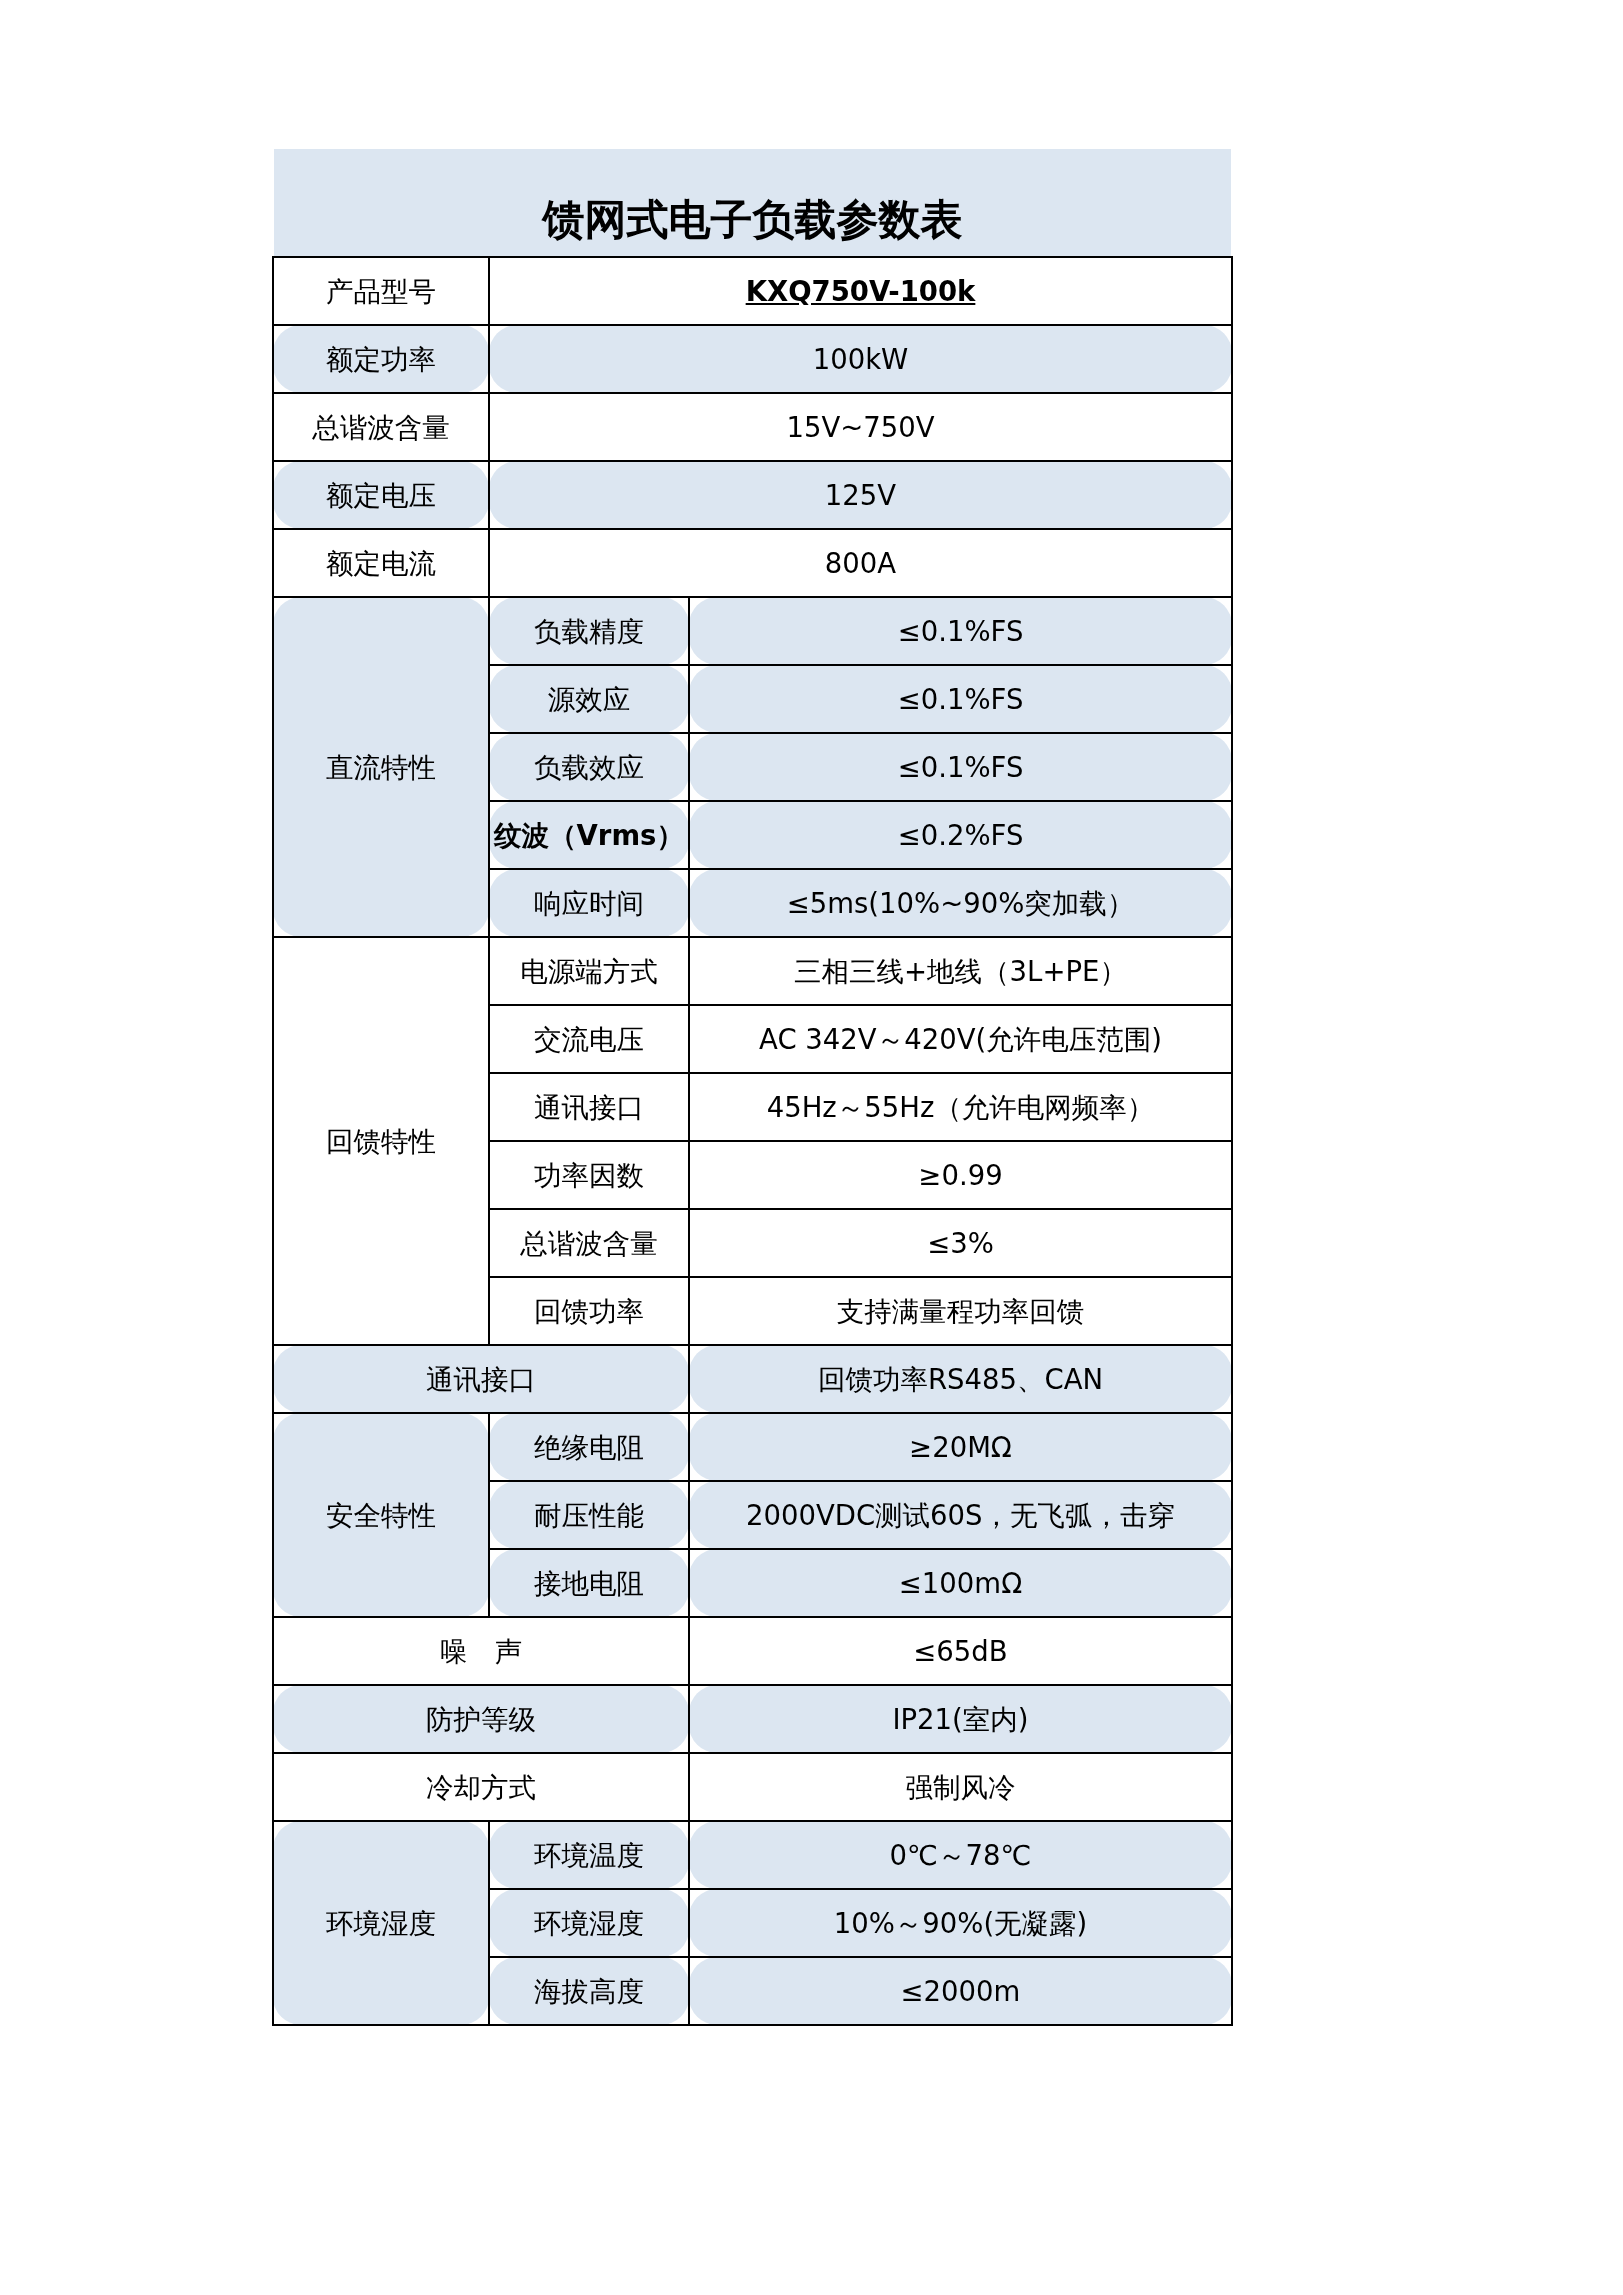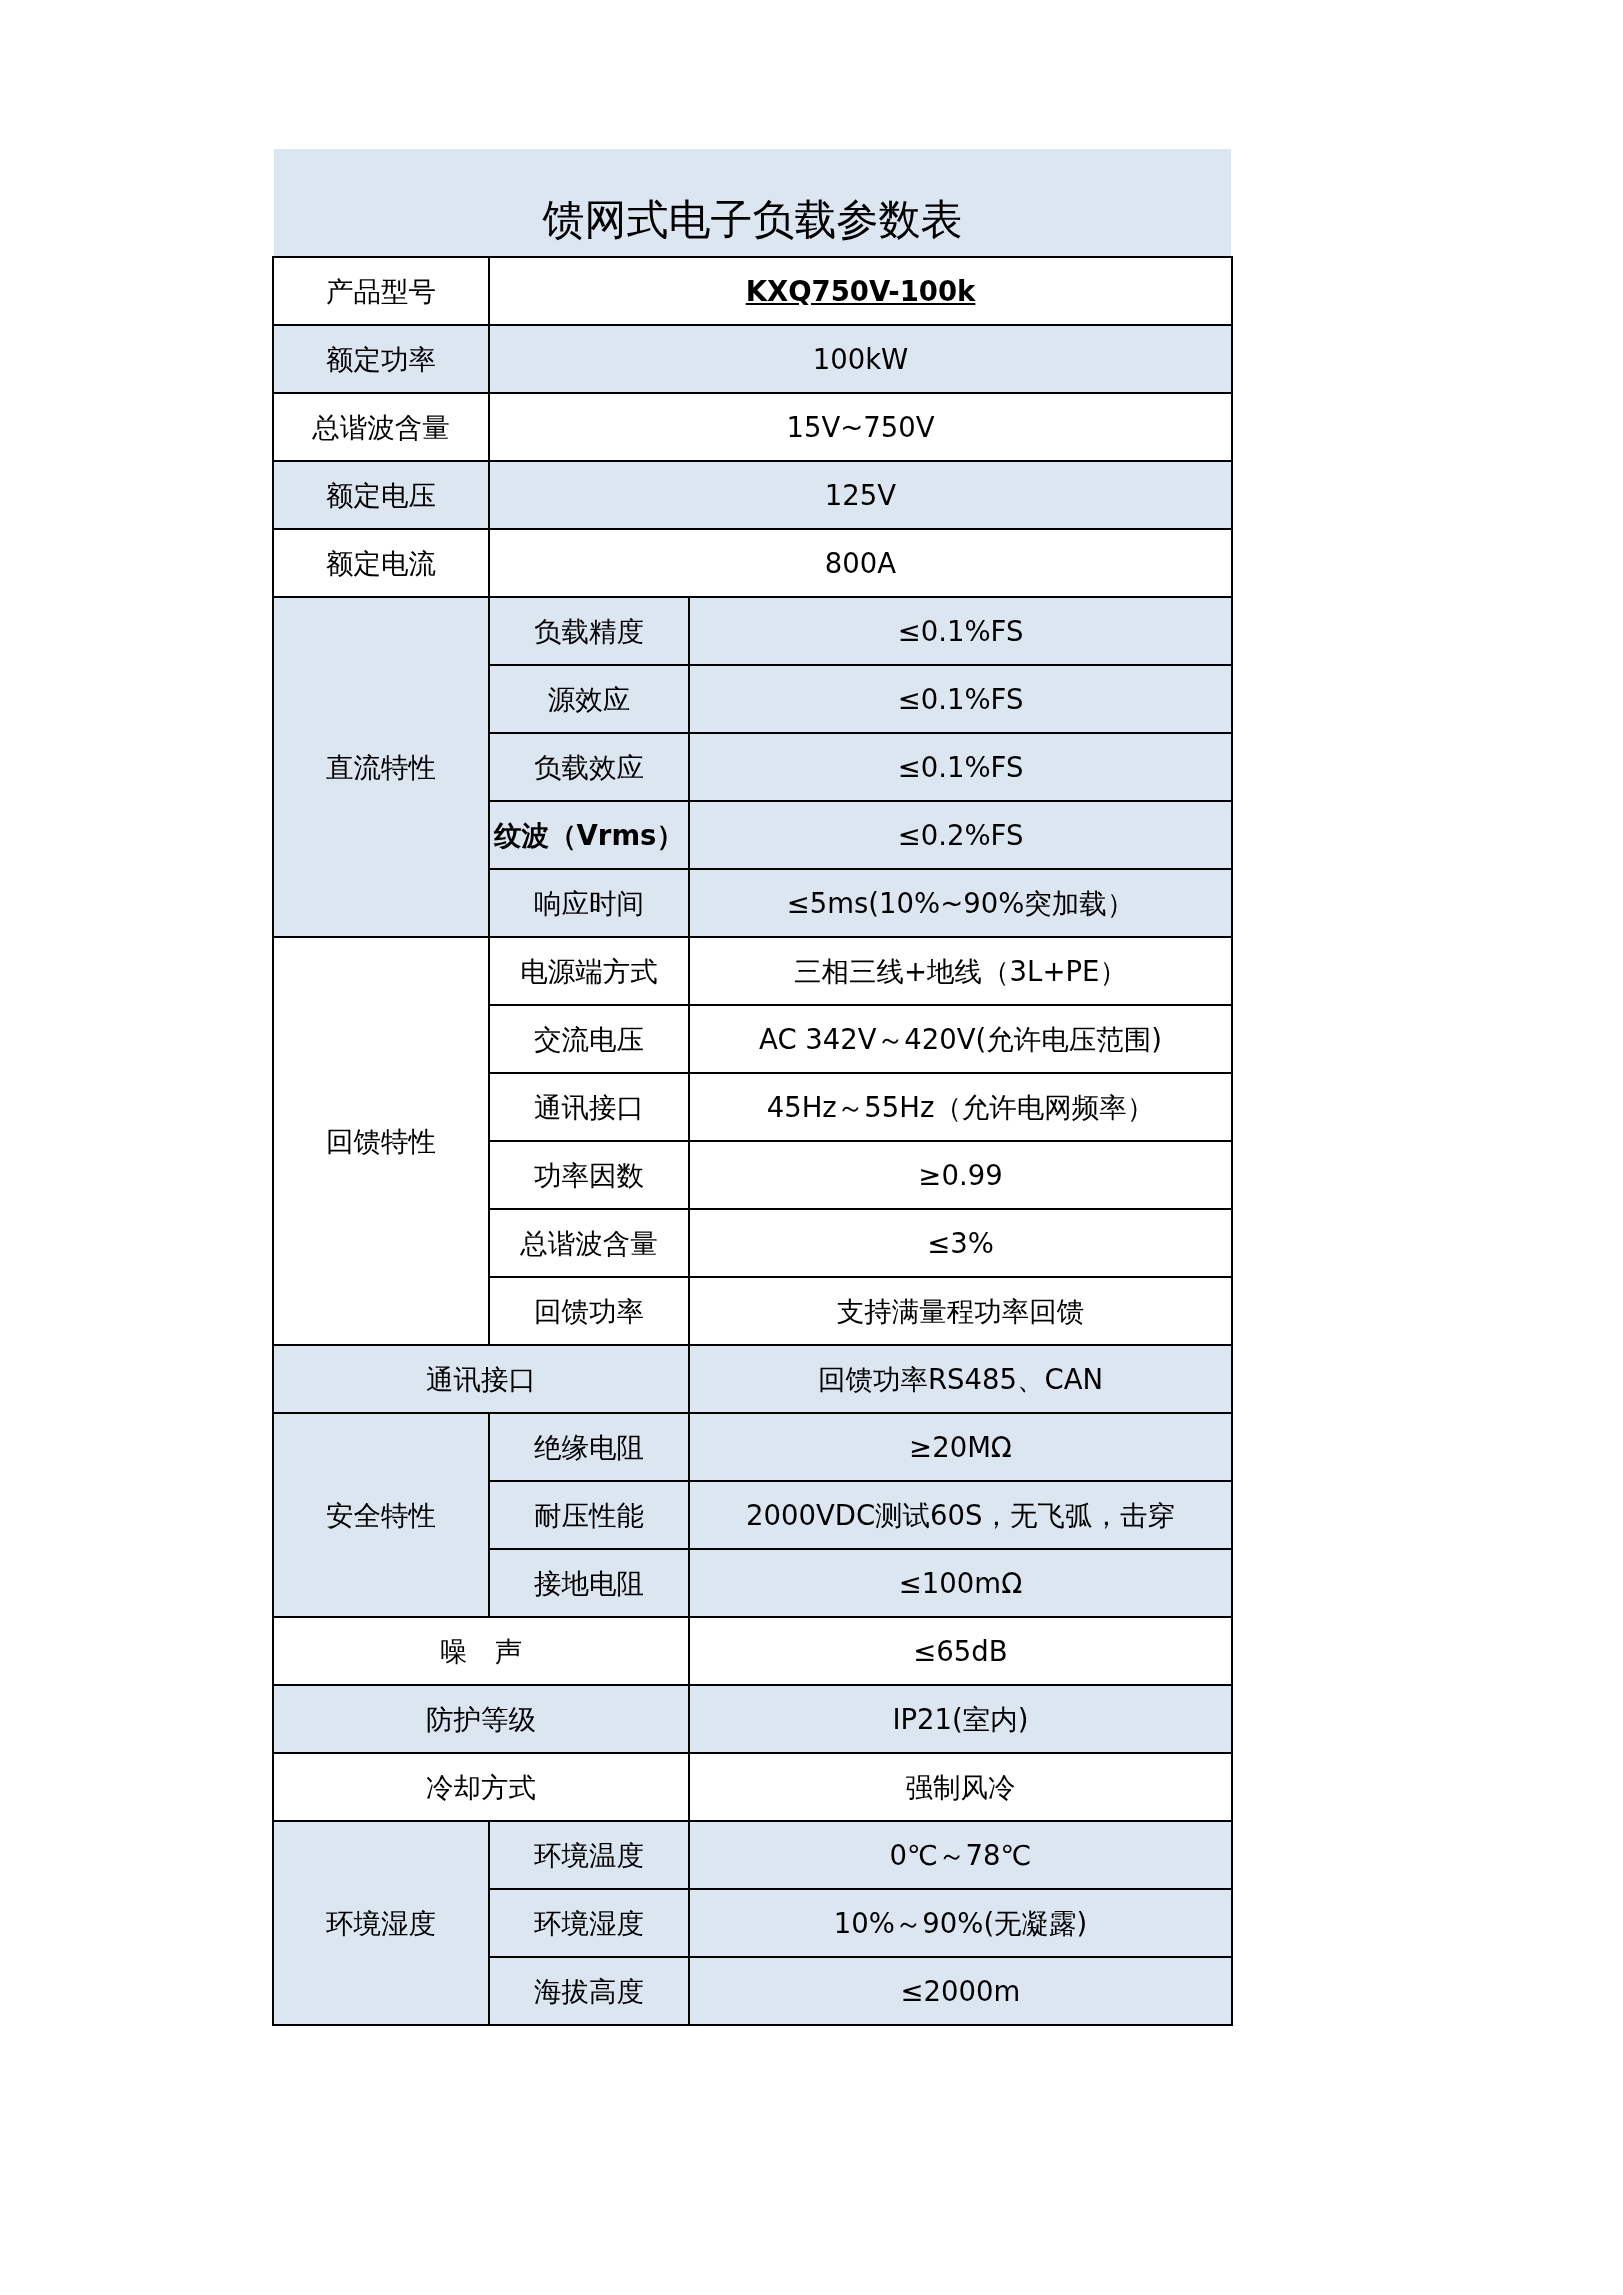--- a/index.html
+++ b/index.html
@@ -1,28 +1,28 @@
 <!DOCTYPE html>
 <html style="font-size:10.5px"><head>
 <meta charset="utf-8">
 <style>
   html, body { margin: 0; padding: 0; background: #ffffff; }
   body { width: 1623px; height: 2295px; position: relative; overflow: hidden;
          font-family: "DejaVu Sans", "Liberation Sans", sans-serif; color: #000; }
   .title-block { position: absolute; left: 274px; top: 149px; width: 957px; height: 118px;
                  background: #DCE6F1; display: flex; align-items: center; justify-content: center; }
-  .title-text { font-size: 42px; font-weight: normal; letter-spacing: 0px; margin-top: 24px; }
+  .title-text { font-size: 42px; font-weight: bold; letter-spacing: 0px; margin-top: 24px; }
   table.spec { position: absolute; left: 272px; top: 256px; width: 959px;
                border-collapse: collapse; table-layout: fixed; }
   table.spec col.c1 { width: 216px; }
   table.spec col.c2 { width: 200px; }
   table.spec col.c3 { width: 543px; }
   table.spec td { border: 2.6px solid #000; height: 66px; padding: 0; text-align: center;
                   vertical-align: middle; font-size: 27.5px; line-height: 1.1; white-space: nowrap; overflow: hidden; }
-  table.spec tr.blue td { background: #DCE6F1; }
+  table.spec tr.blue td { background: #DCE6F1; border-radius: 28px; }
   table.spec tr.white td { background: #ffffff; }
   table.spec td.thin-right { border-right-width: 1.3px; }
   .bold { font-weight: bold; text-decoration: underline; }
   .small { font-size: 26px; font-weight: bold; }
 </style>
 </head>
 <body>
 
 <div class="title-block">
   <span class="title-text">馈网式电子负载参数表</span>

